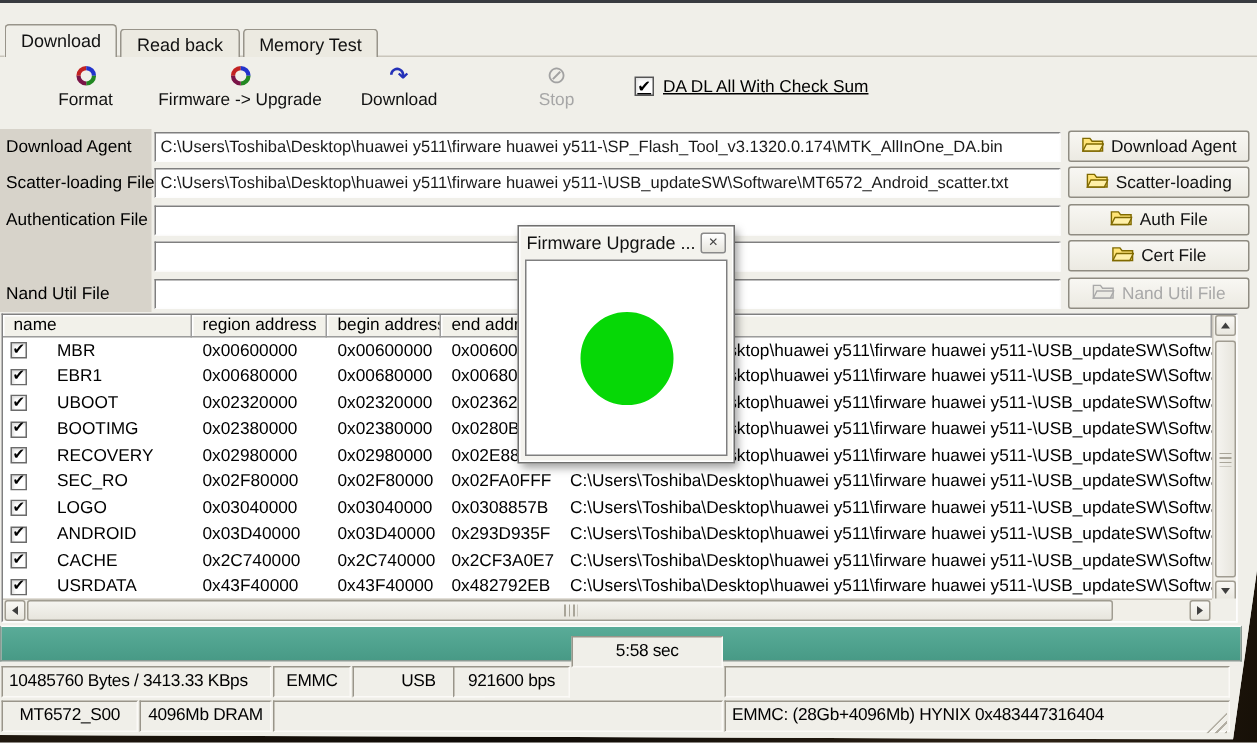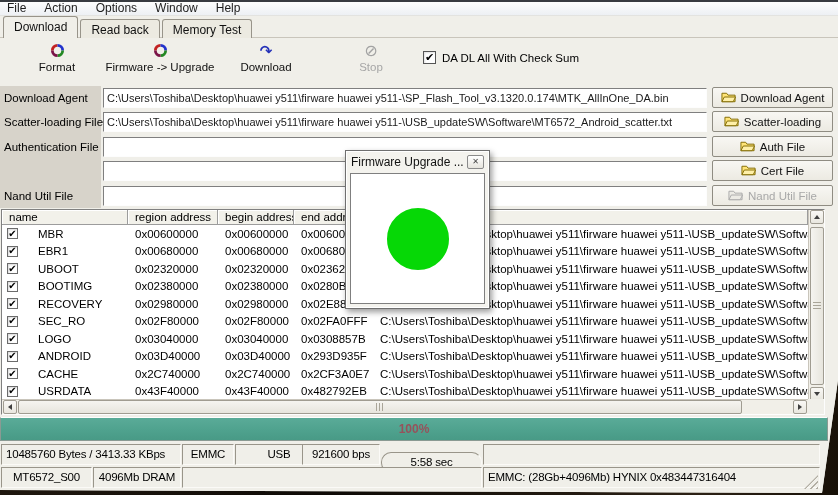--- a/index.html
+++ b/index.html
@@ -31,21 +31,21 @@
     background:#eceae1; border:1px solid #98948a; border-bottom:none; border-radius:3px 3px 0 0;
   }
   .tab.active { height:22px; background:#f0efe9; box-shadow:0 1px 0 #f0efe9; }
   
   .toolbtn { position:absolute; top:42px; height:38px; display:flex; flex-direction:column; align-items:center; justify-content:flex-start; gap:3px; font-size:11.5px; color:#111; }
   .toolbtn.disabled { color:#a6a6a6; }
   .ticon { height:16px; display:flex; align-items:center; }
   .gly { font-size:15px; line-height:15px; font-weight:bold; }
   .gly.dl::before { content:"\21B7"; color:#2431b8; }
   .gly.stop::before { content:"\2298"; color:#a2a2a2; font-weight:normal; font-size:16px; }
-  .chk { position:absolute; left:423px; top:51px; display:flex; align-items:center; gap:6px; font-size:11.5px; color:#000; }
+  .chk { position:absolute; left:423px; top:51px; display:flex; align-items:center; gap:6px; font-size:11.5px; color:#000;text-decoration:underline; }
   .box { width:13px; height:13px; border:1px solid #555; background:#fff; display:flex; align-items:center; justify-content:center; box-shadow:inset 1px 1px 2px rgba(0,0,0,.12); }
   .box.checked::after { content:"\2714"; font-size:11px; color:#000; }
   
   .labelcol { position:absolute; left:0; top:86px; width:101px; height:122px; background:#d7d3ca; }
   .flabel { position:absolute; left:4px; height:24px; line-height:24px; font-size:11.5px; color:#000; z-index:2; }
   .finput {
     position:absolute; left:103px; width:604px; height:20px; padding:0 3px;
     font-family:"Liberation Sans","DejaVu Sans",sans-serif; font-size:11px; color:#1a1a1a;
     background:#fff; border:1px solid; border-color:#7f7f7f #fdfdfd #fdfdfd #7f7f7f; outline:none;
     white-space:nowrap; overflow:hidden;
@@ -122,27 +122,20 @@
   .dbody { position:absolute; left:4px; top:22px; right:4px; bottom:4px; background:#fff; border:1px solid #7f7f7f;
     display:flex; align-items:center; justify-content:center; }
   .donut { width:52px; height:52px; border:31px solid var(--donut,#06d806); border-radius:50%; background:#fff; }
 </style>
 </head>
 <body>
 
 <div id="win">
   <div class="titleline"></div>
 
-  <div class="menubar">
-    <span class="mitem">File</span>
-    <span class="mitem">Action</span>
-    <span class="mitem">Options</span>
-    <span class="mitem">Window</span>
-    <span class="mitem">Help</span>
-  </div>
 
   <div class="page"></div>
 
   <div class="tabs">
     <div class="tab active">Download</div>
     <div class="tab">Read back</div>
     <div class="tab">Memory Test</div>
   </div>
 
   <div class="toolbtn" style="left:17px;width:80px;">
@@ -364,21 +357,21 @@
   </div>
 
   <div class="progress">
     <span class="plabel">100%</span>
   </div>
 
   <div class="scell la" style="left:1px;top:444px;width:180px;">10485760 Bytes / 3413.33 KBps</div>
   <div class="scell" style="left:182px;top:444px;width:52px;">EMMC</div>
   <div class="scell" style="left:235px;top:444px;width:88px;">USB</div>
   <div class="scell" style="left:302px;top:444px;width:78px;">921600 bps</div>
-  <div class="scell" style="left:381px;top:452px;width:101px;border-radius:10px;">5:58 sec</div>
+  <div class="scell" style="left:381px;top:424px;width:101px;">5:58 sec</div>
   <div class="scell" style="left:483px;top:444px;width:337px;"></div>
 
   <div class="scell" style="left:1px;top:467px;width:91px;">MT6572_S00</div>
   <div class="scell" style="left:93px;top:467px;width:88px;">4096Mb DRAM</div>
   <div class="scell" style="left:182px;top:467px;width:300px;"></div>
   <div class="scell la" style="left:483px;top:467px;width:337px;">EMMC: (28Gb+4096Mb) HYNIX 0x483447316404</div>
   <div class="grip-corner" style="right:20px;bottom:6px;"></div>
 
   <div class="dialog">
     <div class="dtitle">

